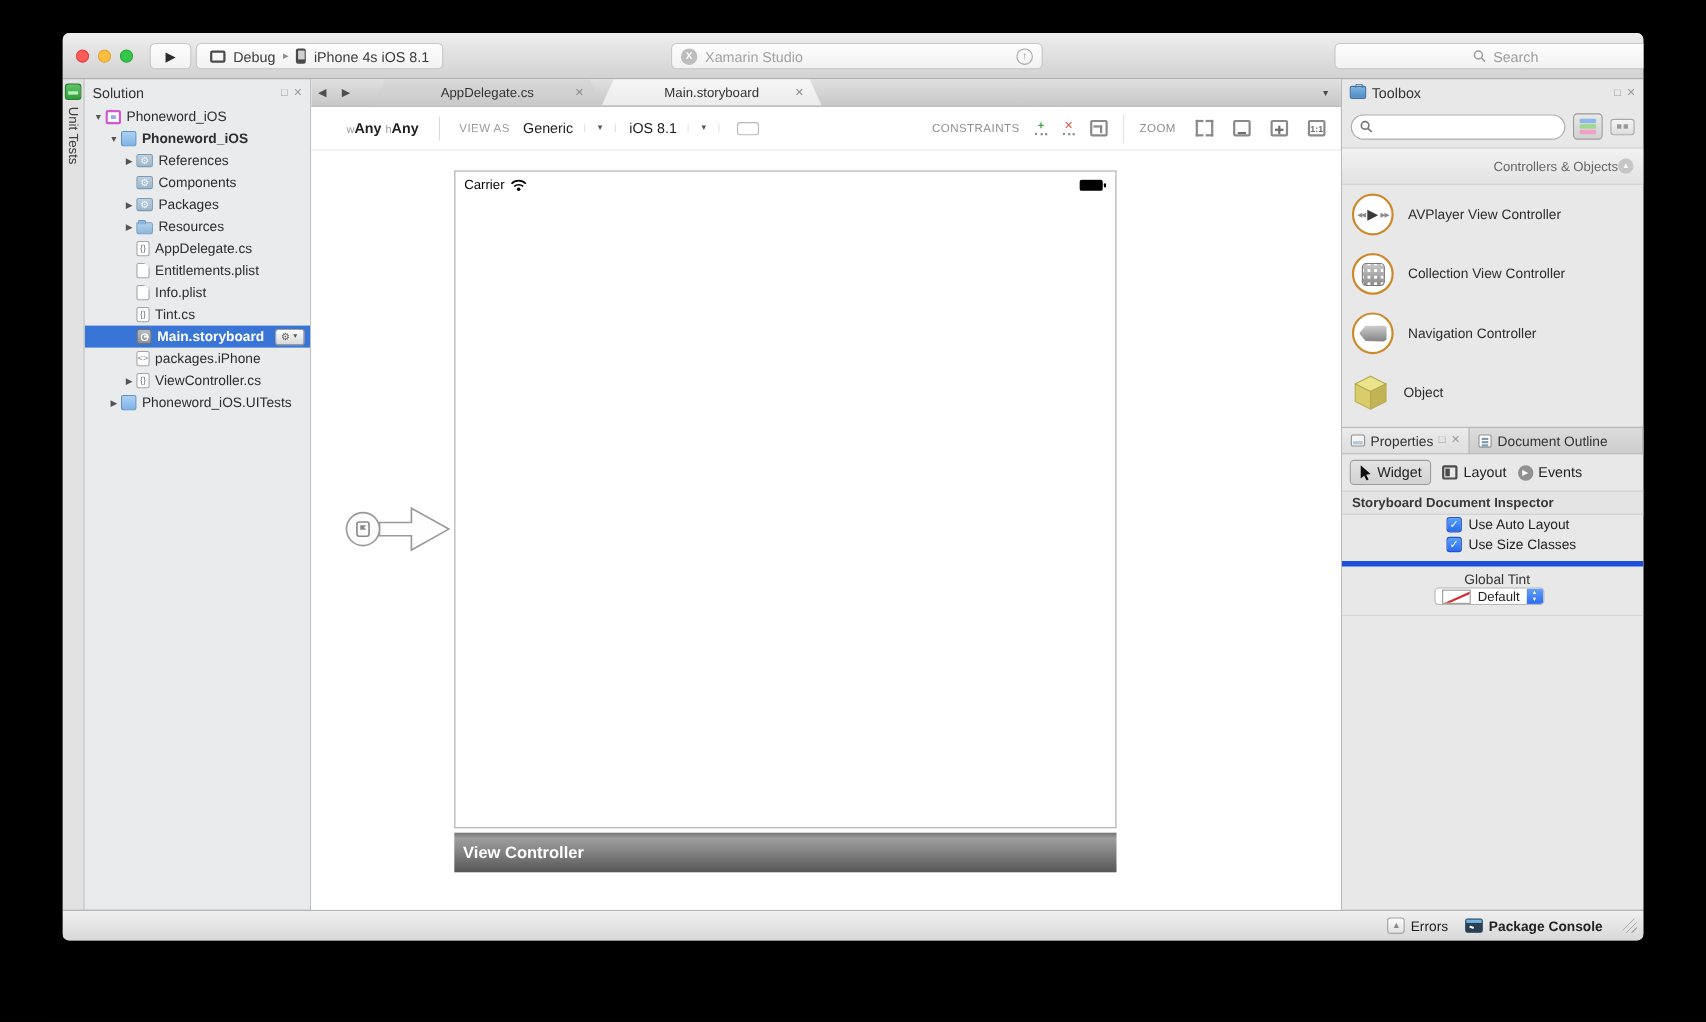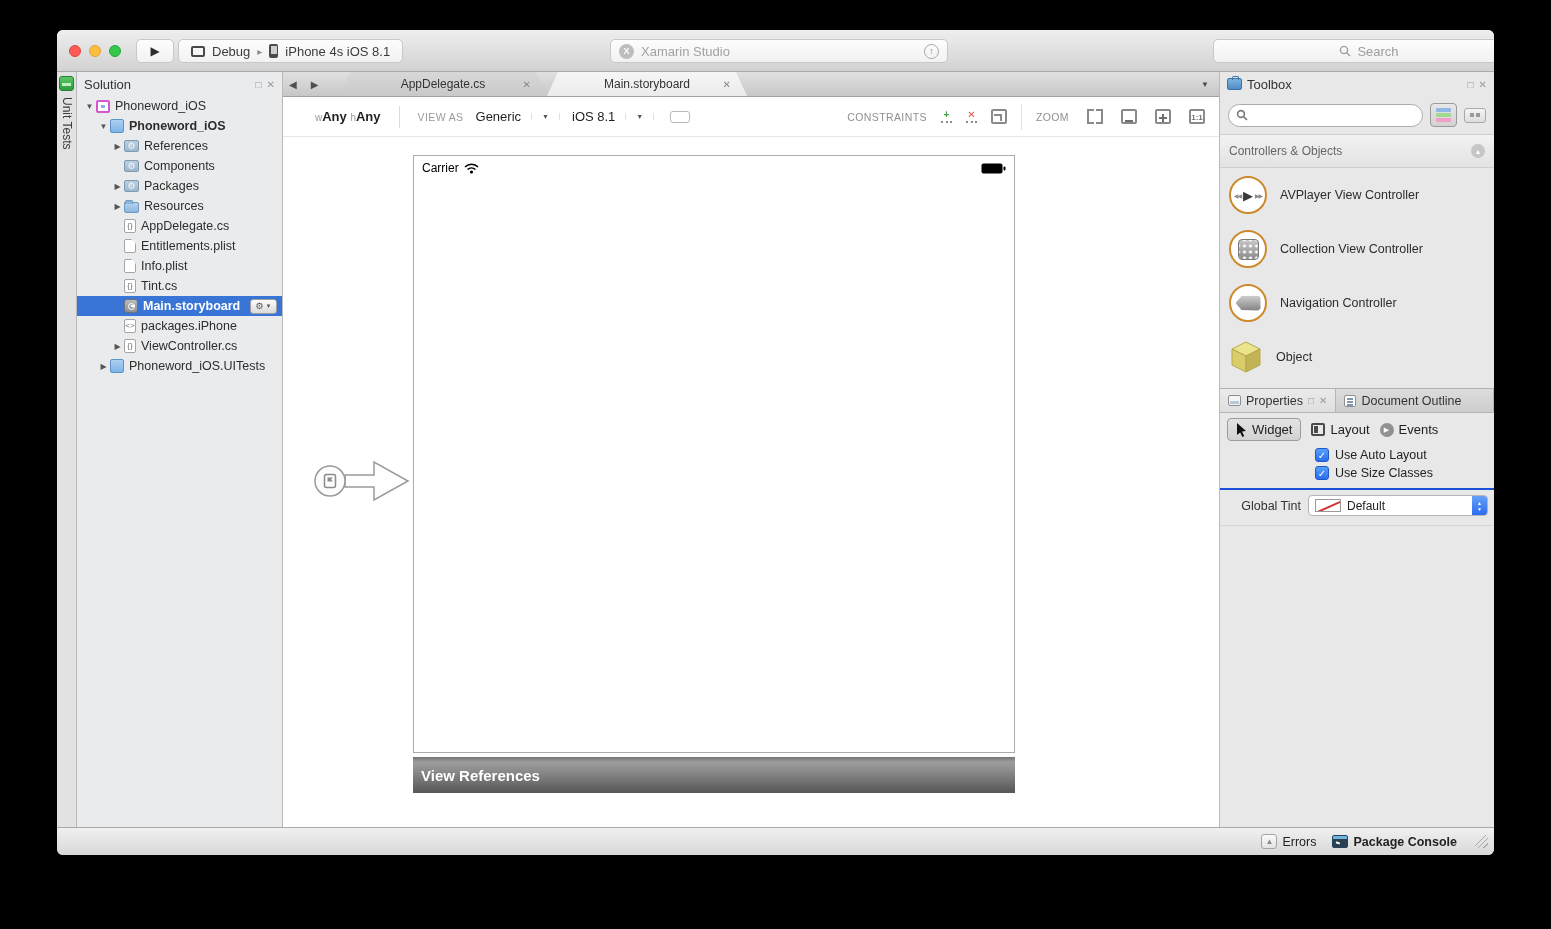--- a/index.html
+++ b/index.html
@@ -115,21 +115,21 @@
   .briefcase { width:15px; height:12px; background:linear-gradient(#7fb4e0,#4f8cc4); border:1px solid #3f72a4; border-radius:2px; position:relative; flex:none; }
   .briefcase::before { content:""; position:absolute; top:-3px; left:4px; width:5px; height:3px; border:1px solid #3f72a4; border-bottom:none; border-radius:2px 2px 0 0; }
   .tb-search { height:38px; display:flex; align-items:center; padding:0 8px; gap:7px; flex:none; }
   .searchbox { flex:1; height:23px; background:#fff; border:1px solid #ababab; border-radius:12px; display:flex; align-items:center; padding:0 7px; gap:4px; }
   .searchbox input { border:none; outline:none; flex:1; font-size:12px; background:transparent; min-width:0; }
   .catbtn { width:27px; height:24px; border:1px solid #9a9a9a; border-radius:4px; background:linear-gradient(#e8e8e8,#d2d2d2); display:flex; flex-direction:column; align-items:center; justify-content:center; gap:1px; }
   .catbtn i { width:15px; height:4px; border-radius:1px; display:block; }
   .catbtn i:nth-child(1){background:#8fb7e8;} .catbtn i:nth-child(2){background:#9fd98f;} .catbtn i:nth-child(3){background:#f0a0c8;}
   .compactbtn { width:22px; height:15px; border:1px solid #a9a9a9; border-radius:3px; background:linear-gradient(#f5f5f5,#dedede); display:flex; align-items:center; justify-content:center; gap:2px; }
   .compactbtn i { width:4px; height:4px; background:#9a9a9a; display:block; }
-  .tb-section { height:21px; background:linear-gradient(#f2f2f2,#e3e3e3); border-top:1px solid #cfcfcf; border-bottom:1px solid #cfcfcf; display:flex; align-items:center; padding:16px 9px; font-size:12px; color:#666; flex:none; }
+  .tb-section { height:21px; background:linear-gradient(#f2f2f2,#e3e3e3); border-top:1px solid #cfcfcf; border-bottom:1px solid #cfcfcf; display:flex; align-items:center; padding:16px 9px; font-size:12px; color:#666; flex:none;text-align:right; }
   .tb-section .ph-title { flex:1; }
   .collapse-circ { width:14px; height:14px; border-radius:50%; background:#c6c6c6; color:#fff; font-size:7px; display:flex; align-items:center; justify-content:center; }
   .tb-items { flex:none; }
   .tb-item { height:54px; display:flex; align-items:center; gap:13px; padding:0 9px; font-size:12.5px; color:#2d2d2d; }
   .ring { width:38px; height:38px; border:2.5px solid #cd8a2c; border-radius:50%; background:#fff; display:flex; align-items:center; justify-content:center; flex:none; }
   .av-inner { display:flex; align-items:center; gap:1px; color:#8a8a8a; }
   .av-inner .r { font-size:6px; letter-spacing:-1px; } .av-inner .p { font-size:13px; color:#3a3a3a; margin:0 1px; }
   .grid-sq { width:21px; height:21px; border-radius:4px; background:linear-gradient(#c6c6c6,#8c8c8c); border:1px solid #7a7a7a;
     background-image:radial-gradient(circle,#fff 1.4px,transparent 1.7px),linear-gradient(#c6c6c6,#8c8c8c); background-size:6px 6px,100% 100%; background-position:2.5px 3px,0 0; }
   .navshape { width:25px; height:15px; background:linear-gradient(#cdcdcd,#818181); clip-path:polygon(0 50%, 24% 4%, 90% 0, 100% 12%, 100% 88%, 90% 100%, 24% 96%); }
@@ -150,21 +150,21 @@
   .layout-ic::before { content:""; position:absolute; left:1px; top:1px; width:4px; bottom:1px; background:#4a4a4a; }
   .events-ic { width:14px; height:14px; border-radius:50%; background:#919191; color:#fff; font-size:7px; display:flex; align-items:center; justify-content:center; }
   .insp-header { height:22px; display:flex; align-items:center; padding:0 9px; font-size:12px; font-weight:bold; color:#3a3a3a; border-top:1px solid #cfcfcf; border-bottom:1px solid #cfcfcf; background:#e4e4e4; flex:none; }
   .prow { display:flex; align-items:center; padding:3px 6px 3px 0; flex:none; }
   .plabel { width:88px; text-align:right; font-size:12.5px; color:#333; padding-right:7px; flex:none; }
   .dd { flex:1; height:21px; background:#fff; border:1px solid #b5b5b5; border-radius:4px; display:flex; align-items:center; overflow:hidden; }
   .dd .txt { flex:1; font-size:12px; color:#222; padding:0 6px; white-space:nowrap; display:flex; align-items:center; gap:6px; }
   .stepper { width:15px; align-self:stretch; background:linear-gradient(#63a1f8,#2d6cf0); display:flex; flex-direction:column; align-items:center; justify-content:center; color:#fff; font-size:5px; line-height:1.2; flex:none; }
   .cbrow { display:flex; align-items:center; gap:6px; padding:2px 0 2px 95px; font-size:12.5px; color:#222; flex:none; }
   .cb { width:14px; height:14px; border-radius:3px; background:linear-gradient(#58a0f8,#2a6cf0); border:1px solid #2257c8; color:#fff; font-size:10px; font-weight:bold; display:flex; align-items:center; justify-content:center; flex:none; }
-  .sect-div { border-top:2px solid #1d4ed8; margin-top:6px; padding-top:5px; }
+  .sect-div { border-top:5px solid #1d4ed8; margin-top:6px; padding-top:5px;flex-direction:column; }
   .tint-swatch { width:26px; height:13px; background:#fff; border:1px solid #999; position:relative; overflow:hidden; flex:none; }
   .tint-swatch::before { content:""; position:absolute; left:-3px; top:5px; width:36px; border-top:2px solid #d03030; transform:rotate(-24deg); }
   .props-fill { flex:1; border-top:1px solid #d6d6d6; margin-top:6px; }
 
   
   .statusbar { height:28px; background:linear-gradient(#f0f0f0,#d8d8d8); border-top:1px solid #a9a9a9; display:flex; align-items:center; justify-content:flex-end; gap:16px; padding:0 6px; flex:none; }
   .sb-item { display:flex; align-items:center; gap:5px; font-size:12.5px; color:#222; }
   .sb-item.bold { font-weight:bold; }
   .err-ic { width:16px; height:15px; border:1px solid #a5a5a5; border-radius:3px; background:linear-gradient(#fbfbfb,#e2e2e2); color:#8a8a8a; font-size:8px; display:flex; align-items:center; justify-content:center; }
   .term-ic { width:16px; height:13px; background:#2b3f52; border:1px solid #24435e; border-radius:2px; position:relative; }
@@ -386,21 +386,21 @@
                 <circle cx="7.5" cy="9" r="1.6" fill="#000"></circle>
               </svg>
               <span class="sp"></span>
               <svg width="25" height="11" viewBox="0 0 25 11">
                 <rect x="0.5" y="0.5" width="21" height="10" rx="2" fill="#000"></rect>
                 <rect x="22.5" y="3.5" width="2" height="4" rx="1" fill="#000"></rect>
               </svg>
             </div>
           </div>
           <div class="vcbar">
-            <span class="vclabel">View References</span>
+            <span class="vclabel">View Controller</span>
           </div>
         </div>
       </div>
     </div>
 
     <div class="right-panel">
       <div class="tb-header">
         <span class="briefcase"></span>
         <span class="ph-title">Toolbox</span>
         <span class="winbtn">□</span>
@@ -488,20 +488,23 @@
           <span>Layout</span>
         </span>
         <span class="modebtn">
           <span class="events-ic">
               <span>▶</span>
             </span>
           <span>Events</span>
         </span>
       </div>
 
+      <div class="insp-header">
+        <span>Storyboard Document Inspector</span>
+      </div>
 
       <div class="cbrow">
         <span class="cb">✓</span>
         <span>Use Auto Layout</span>
       </div>
       <div class="cbrow">
         <span class="cb">✓</span>
         <span>Use Size Classes</span>
       </div>
       <div class="prow sect-div">

